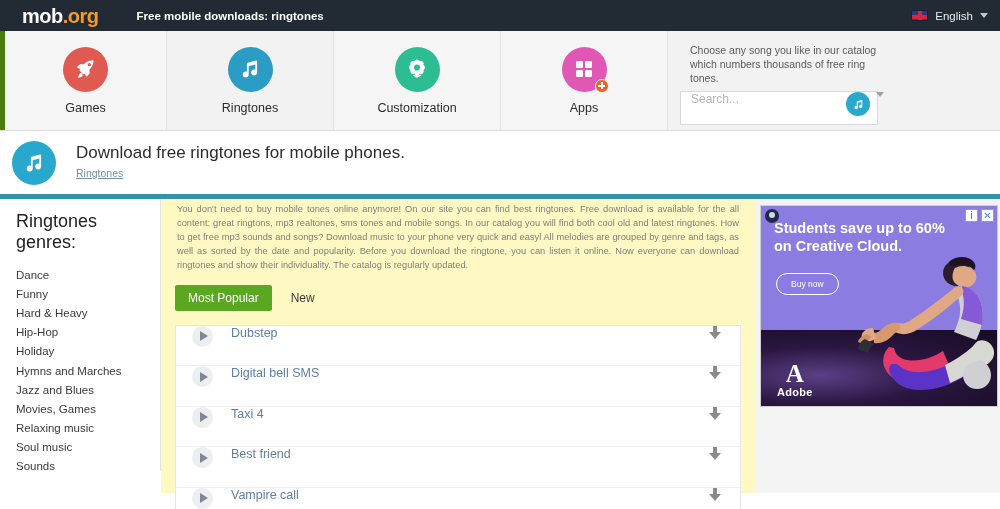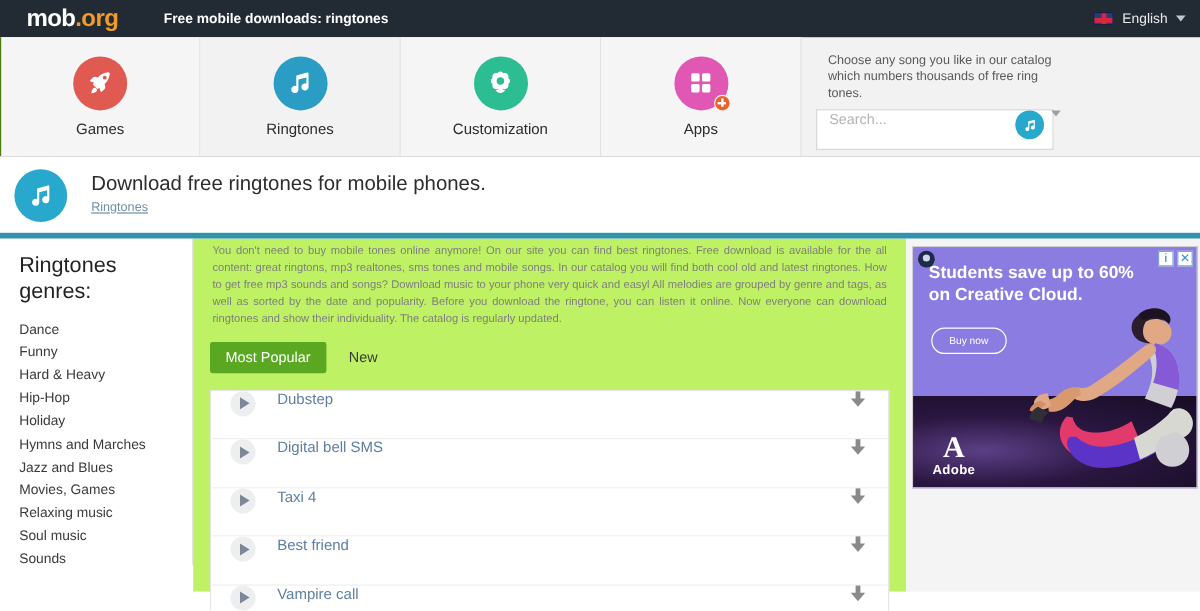--- a/index.html
+++ b/index.html
@@ -73,21 +73,21 @@
   .navitem {
     width: 167px;
     display: flex;
     flex-direction: column;
     align-items: center;
     justify-content: center;
     border-right: 1px solid #e2e2e2;
     background: #f5f5f5;
     position: relative;
   }
-  .navitem:first-child { border-left: 1px solid #4d7c0f; }
+  .navitem:first-child { border-left: 5px solid #4d7c0f; }
   .navitem.active { background: #f2f2f2; }
   .navicon {
     width: 45px; height: 45px;
     border-radius: 50%;
     display: flex;
     align-items: center;
     justify-content: center;
     color: #fff;
     position: relative;
     margin-bottom: 9px;
@@ -207,21 +207,21 @@
   }
   .genre {
     font-size: 11.5px;
     color: #3a3a3a;
     padding: 3.6px 0;
     cursor: pointer;
   }
 
   .center {
     width: 594px;
-    background: #bef264;
+    background: #fef9c3;
     padding: 0 14px;
   }
   .intro {
     font-size: 9.3px;
     color: #7f7f7f;
     line-height: 1.5;
     text-align: justify;
     padding: 4px 2px 0 2px;
   }
   .tabs {

